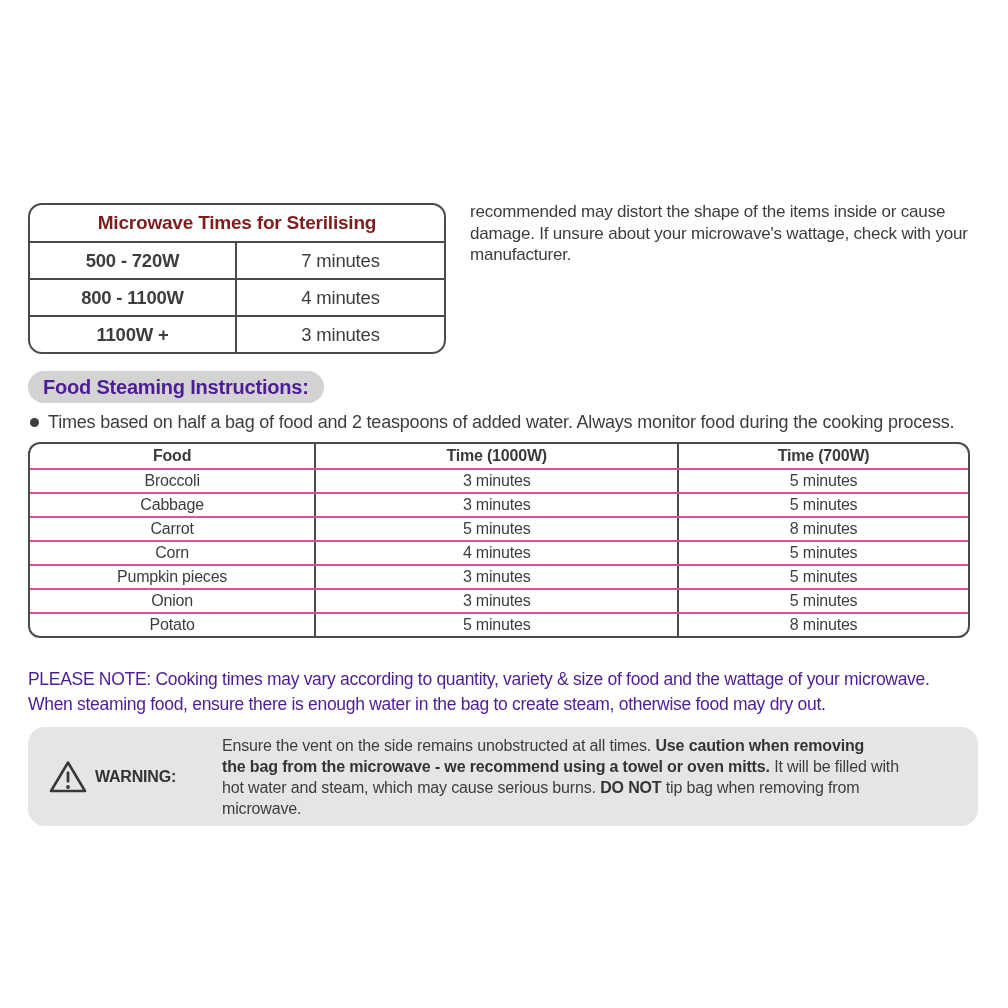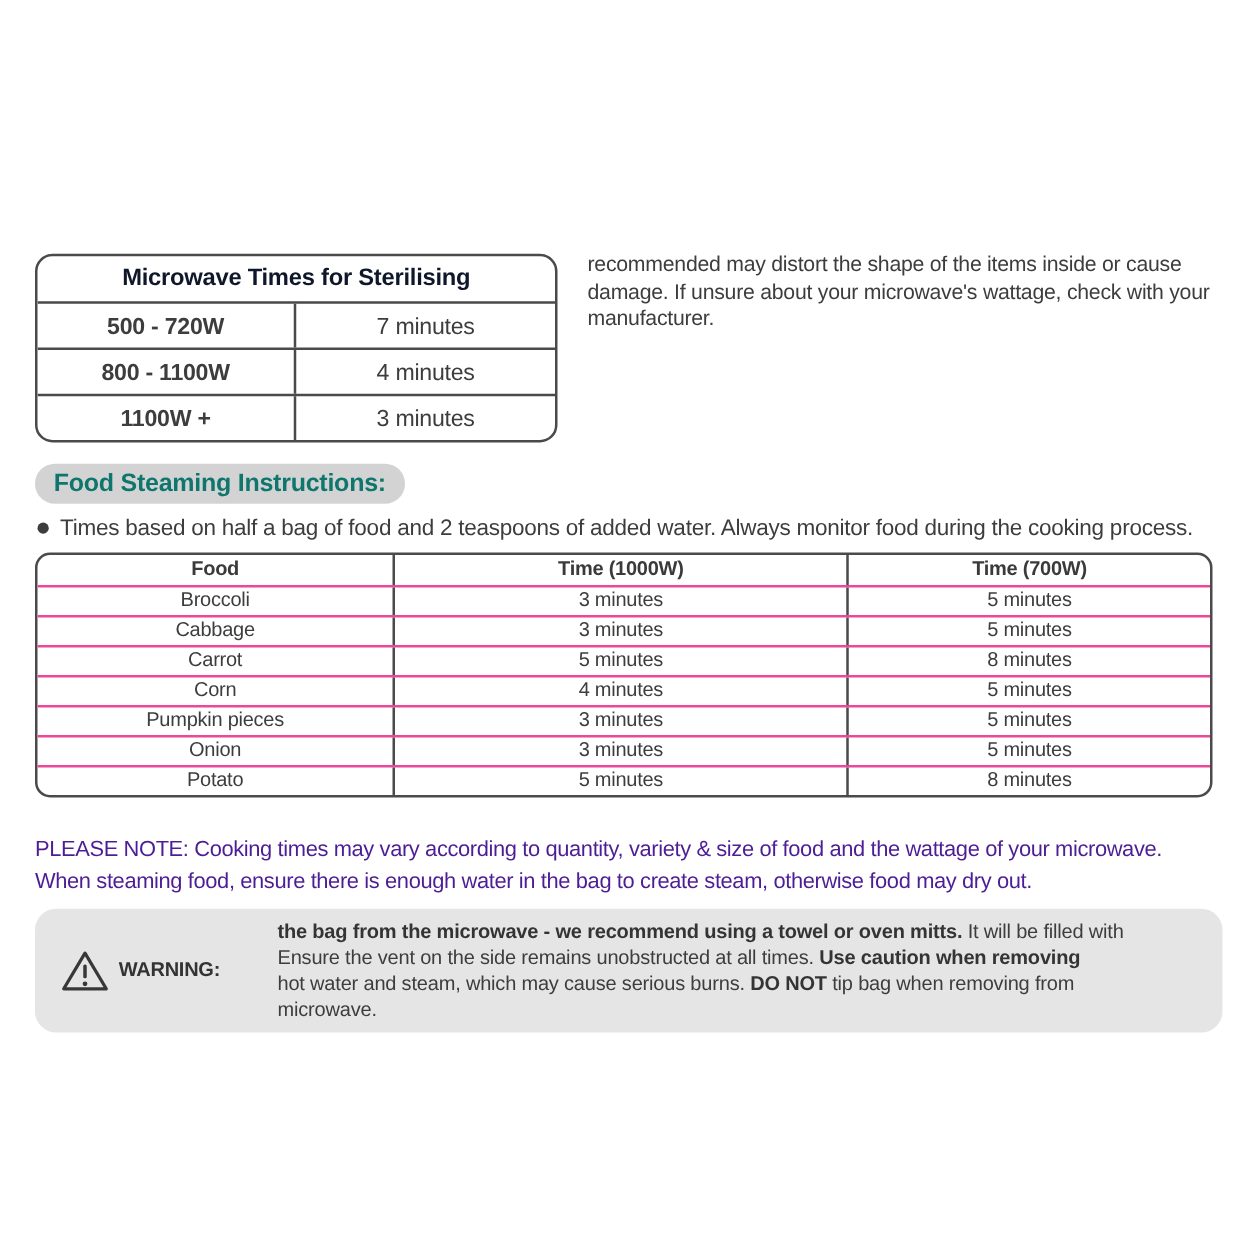--- a/index.html
+++ b/index.html
@@ -5,34 +5,34 @@
   html,body{margin:0;padding:0;background:#ffffff;}
   .canvas{
     position:relative;width:1008px;height:1008px;background:#ffffff;overflow:hidden;
     font-family:"Liberation Sans",sans-serif;color:#3d3d3d;
   }
 
   
   .steril{position:absolute;left:28px;top:203px;width:418px;
     border:2px solid #4a4a4a;border-radius:14px;overflow:hidden;box-sizing:border-box;background:#fff;}
   .steril-header{height:36px;display:flex;align-items:center;justify-content:center;
-    font-weight:700;font-size:19px;color:#0f172a;letter-spacing:-0.2px;}
+    font-weight:700;font-size:19px;color:#7f1d1d;letter-spacing:-0.2px;}
   .steril-row{display:flex;height:37px;border-top:2px solid #4a4a4a;box-sizing:border-box;}
   .steril-cell{flex:1 1 50%;display:flex;align-items:center;justify-content:center;
     font-size:18.5px;letter-spacing:-0.2px;}
   .steril-cell.first{border-right:2px solid #4a4a4a;box-sizing:border-box;font-weight:bold;}
 
   
   .wnote{position:absolute;left:470px;top:201px;font-size:17px;line-height:21.5px;
     letter-spacing:-0.2px;color:#3d3d3d;white-space:nowrap;}
 
   
   .pill{position:absolute;left:28px;top:371px;height:32px;padding:0 15px;border-radius:16px;
     background:#d3d3d3;display:inline-flex;align-items:center;
-    font-weight:700;font-size:20px;color:#0f766e;letter-spacing:-0.2px;}
+    font-weight:700;font-size:20px;color:#4c1d95;letter-spacing:-0.2px;}
 
   
   .bullet-line{position:absolute;left:30px;top:412px;display:flex;align-items:center;
     font-size:18px;letter-spacing:-0.2px;white-space:nowrap;color:#3d3d3d;}
   .dot{width:9px;height:9px;border-radius:50%;background:#3d3d3d;margin-right:9px;flex:0 0 auto;}
 
   
   .ftable{position:absolute;left:28px;top:442px;width:942px;border:2px solid #4a4a4a;
     border-radius:12px;overflow:hidden;box-sizing:border-box;background:#fff;}
   .ft-row{display:flex;height:24px;box-sizing:border-box;}
@@ -142,20 +142,20 @@
   <div class="warnbox">
     <div class="warnleft">
       <svg width="40" height="36" viewBox="0 0 40 36">
         <path d="M20 3.5 L37 32 L3 32 Z" fill="none" stroke="#383838" stroke-width="2.6" stroke-linejoin="round"></path>
         <rect x="18.6" y="12.5" width="2.8" height="11" rx="1.2" fill="#383838"></rect>
         <circle cx="20" cy="28" r="1.9" fill="#383838"></circle>
       </svg>
       <span class="warn-label">WARNING:</span>
     </div>
     <div class="warntext">
+      <div><span>Ensure the vent on the side remains unobstructed at all times. </span><span class="b">Use caution when removing</span></div>
       <div><span class="b">the bag from the microwave - we recommend using a towel or oven mitts.</span><span> It will be filled with</span></div>
-      <div><span>Ensure the vent on the side remains unobstructed at all times. </span><span class="b">Use caution when removing</span></div>
       <div><span>hot water and steam, which may cause serious burns. </span><span class="b">DO NOT</span><span> tip bag when removing from</span></div>
       <div><span>microwave.</span></div>
     </div>
   </div>
 
 </div>
 
 </body></html>

